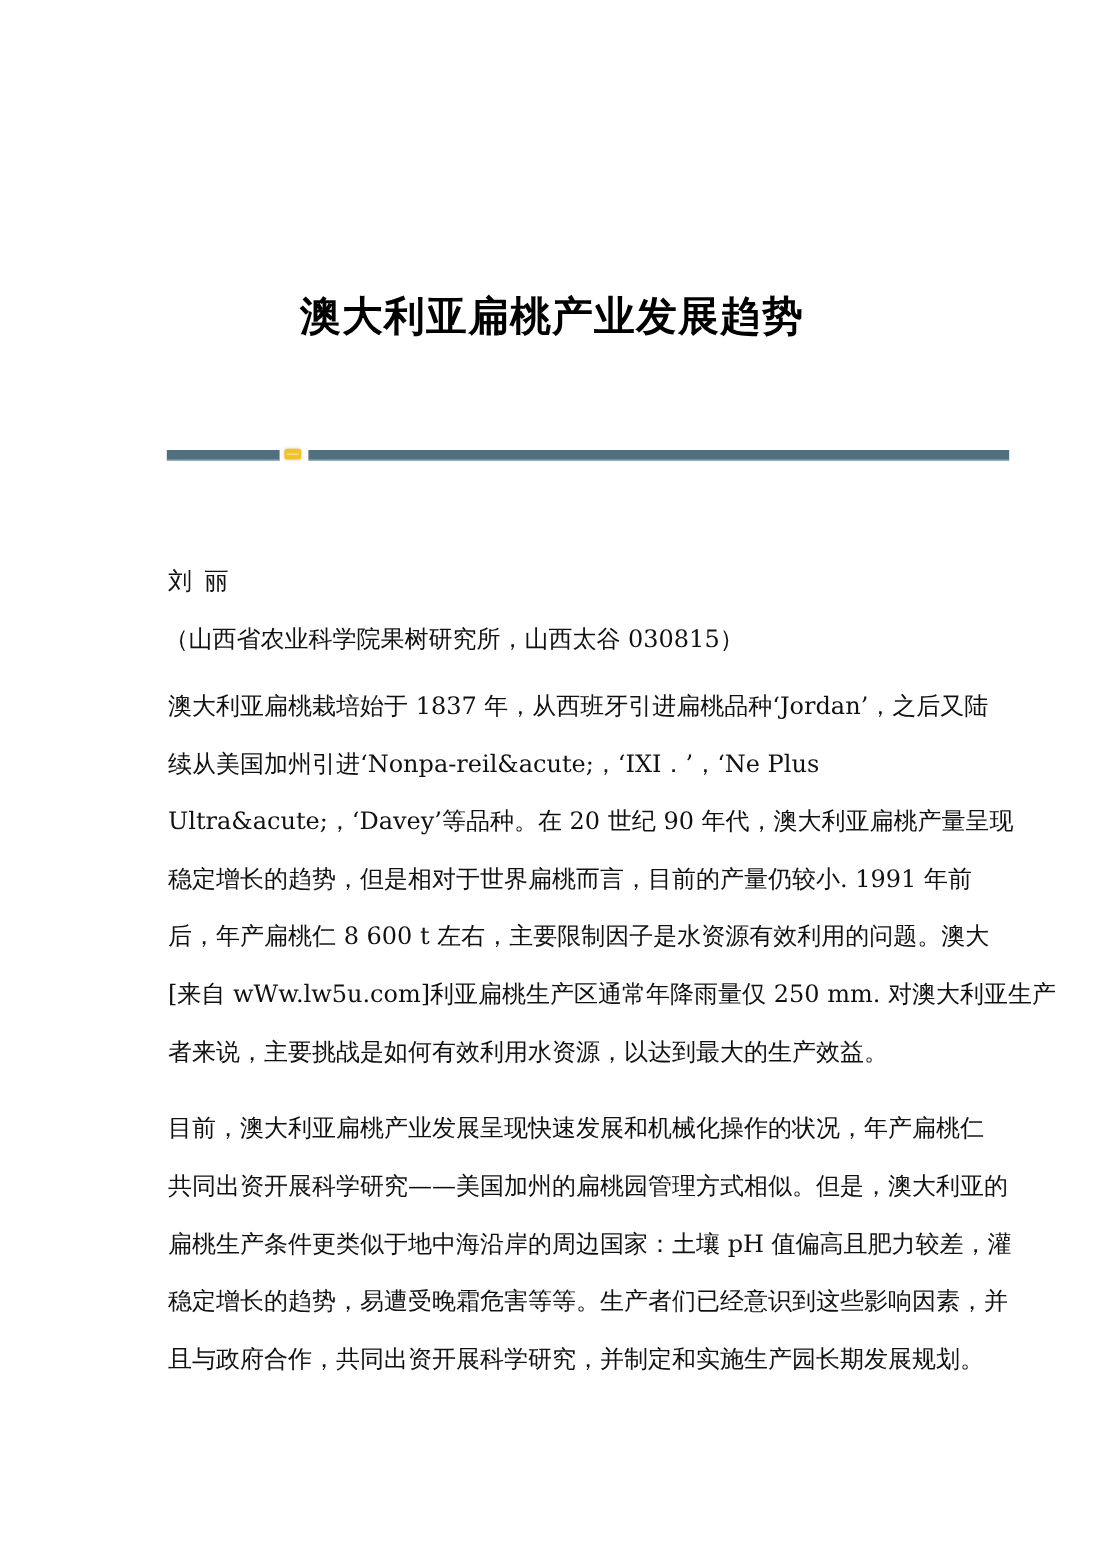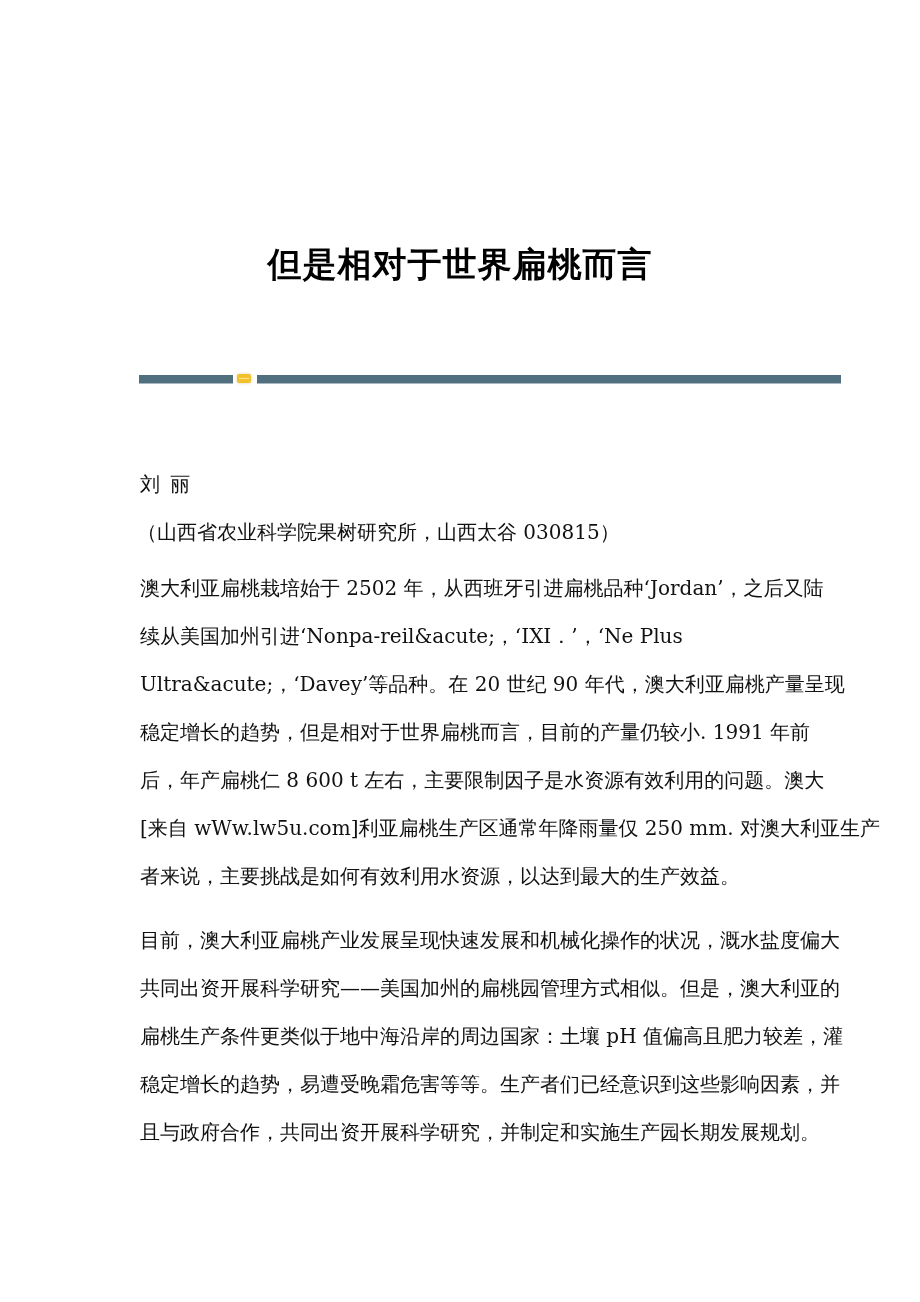--- a/index.html
+++ b/index.html
@@ -96,42 +96,42 @@
       text-align: justify;
     }
     .para .line {
       display: block;
       white-space: nowrap;
     }
   </style>
 </head>
 <body>
 
-<h1 class="title">但是相对于世界扁桃而言</h1>
+<h1 class="title">澳大利亚扁桃产业发展趋势</h1>
 
 <div class="divider">
   <div class="bar-left"></div>
   <div class="chip"></div>
   <div class="bar-right"></div>
 </div>
 
 <div class="content">
   <p class="author">刘 丽</p>
   <p class="affil">（山西省农业科学院果树研究所，山西太谷 030815）</p>
 
   <p class="para">
-    <span class="line">澳大利亚扁桃栽培始于 2502 年，从西班牙引进扁桃品种‘Jordan’，之后又陆</span>
+    <span class="line">澳大利亚扁桃栽培始于 1837 年，从西班牙引进扁桃品种‘Jordan’，之后又陆</span>
     <span class="line">续从美国加州引进‘Nonpa-reil&amp;acute;，‘IXI．’，‘Ne Plus</span>
     <span class="line">Ultra&amp;acute;，‘Davey’等品种。在 20 世纪 90 年代，澳大利亚扁桃产量呈现</span>
     <span class="line">稳定增长的趋势，但是相对于世界扁桃而言，目前的产量仍较小. 1991 年前</span>
     <span class="line">后，年产扁桃仁 8 600 t 左右，主要限制因子是水资源有效利用的问题。澳大</span>
     <span class="line">[来自 wWw.lw5u.com]利亚扁桃生产区通常年降雨量仅 250 mm. 对澳大利亚生产</span>
     <span class="line">者来说，主要挑战是如何有效利用水资源，以达到最大的生产效益。</span>
   </p>
 
   <p class="para">
-    <span class="line">目前，澳大利亚扁桃产业发展呈现快速发展和机械化操作的状况，溉水盐度偏大</span>
+    <span class="line">目前，澳大利亚扁桃产业发展呈现快速发展和机械化操作的状况，年产扁桃仁</span>
     <span class="line">共同出资开展科学研究——美国加州的扁桃园管理方式相似。但是，澳大利亚的</span>
     <span class="line">扁桃生产条件更类似于地中海沿岸的周边国家：土壤 pH 值偏高且肥力较差，灌</span>
     <span class="line">稳定增长的趋势，易遭受晚霜危害等等。生产者们已经意识到这些影响因素，并</span>
     <span class="line">且与政府合作，共同出资开展科学研究，并制定和实施生产园长期发展规划。</span>
   </p>
 </div>
 
 </body></html>

